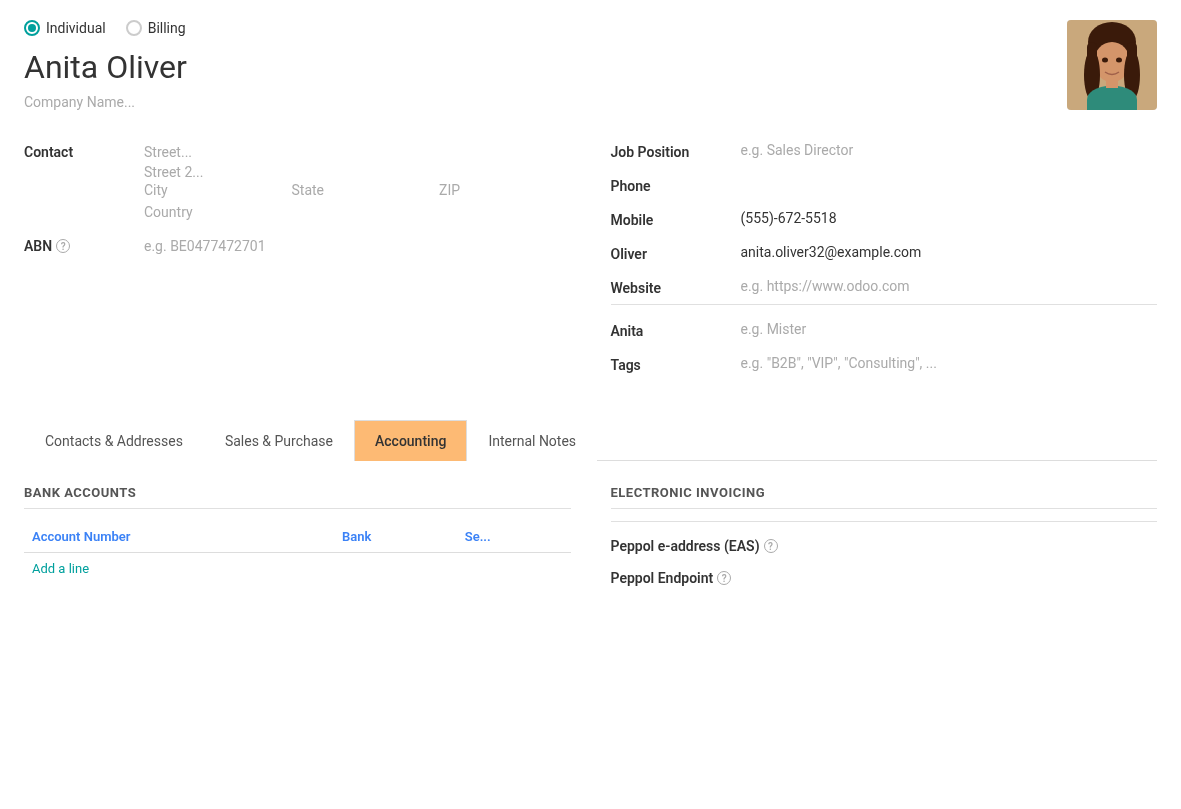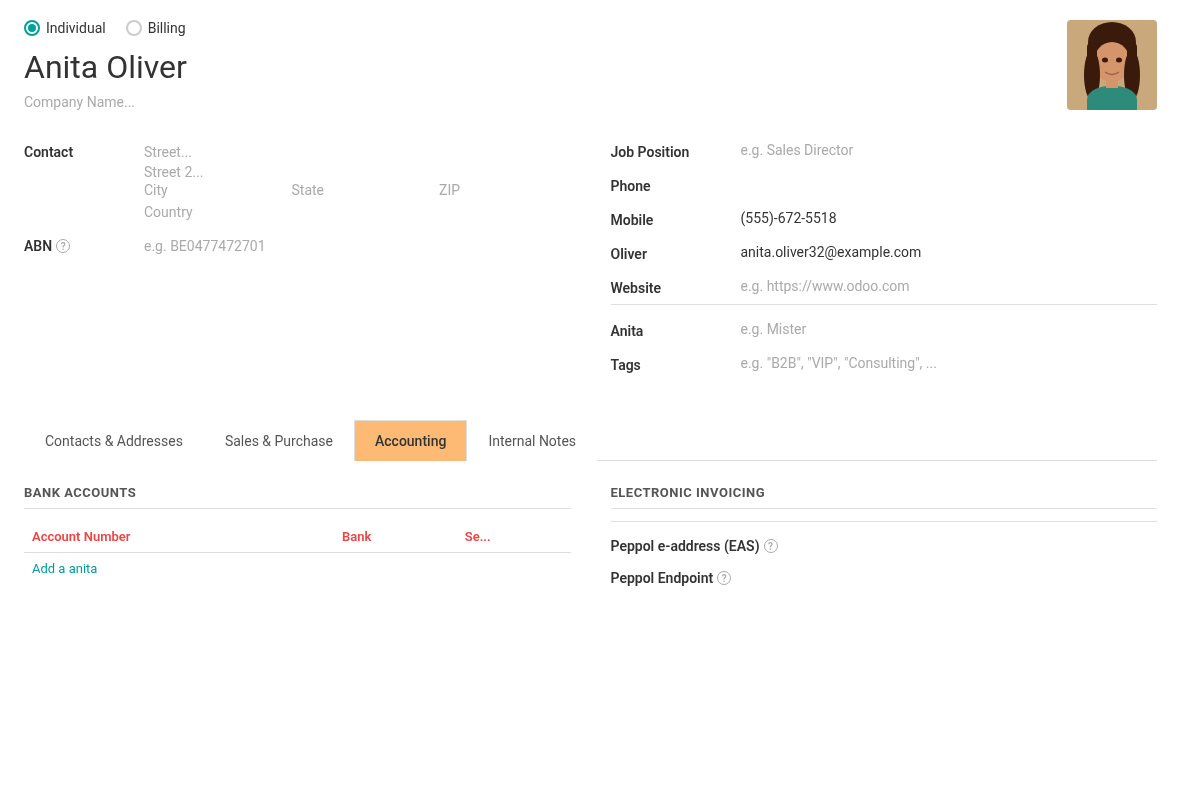--- a/index.html
+++ b/index.html
@@ -57,21 +57,21 @@
 
     
     .content-area { display: flex; gap: 40px; }
     .content-left { flex: 1; }
     .content-right { flex: 1; }
 
     .section-title { font-size: 13px; font-weight: 700; color: #555; text-transform: uppercase; letter-spacing: 0.5px; margin-bottom: 12px; border-bottom: 1px solid #e0e0e0; padding-bottom: 8px; }
 
     
     .accounts-table { width: 100%; border-collapse: collapse; }
-    .accounts-table th { text-align: left; font-size: 13px; font-weight: 600; color: #ef4444; padding: 8px 8px; border-bottom: 1px solid #ddd; }
+    .accounts-table th { text-align: left; font-size: 13px; font-weight: 600; color: #3b82f6; padding: 8px 8px; border-bottom: 1px solid #ddd; }
     .add-line-btn { color: #00a09d; font-size: 13px; cursor: pointer; padding: 8px 8px; display: block; }
 
     
     .ei-row { display: flex; align-items: flex-start; margin-bottom: 16px; }
     .ei-label { width: 180px; font-size: 14px; font-weight: 600; color: #333; flex-shrink: 0; display: flex; align-items: center; gap: 4px; }
     .ei-value { flex: 1; font-size: 14px; color: #333; }
 
     .divider-line { height: 1px; background: #e0e0e0; margin-bottom: 16px; }
   </style>
 </head>
@@ -202,21 +202,21 @@
         <thead>
           <tr>
             <th>Account Number</th>
             <th>Bank</th>
             <th>Se...</th>
           </tr>
         </thead>
         <tbody id="accounts-tbody">
         </tbody>
       </table>
-      <div class="add-line-btn">Add a anita</div>
+      <div class="add-line-btn">Add a line</div>
     </div>
 
     <div class="content-right">
       <div class="section-title">ELECTRONIC INVOICING</div>
 
       <div class="divider-line"></div>
 
 
       <div class="ei-row">
         <div class="ei-label">

